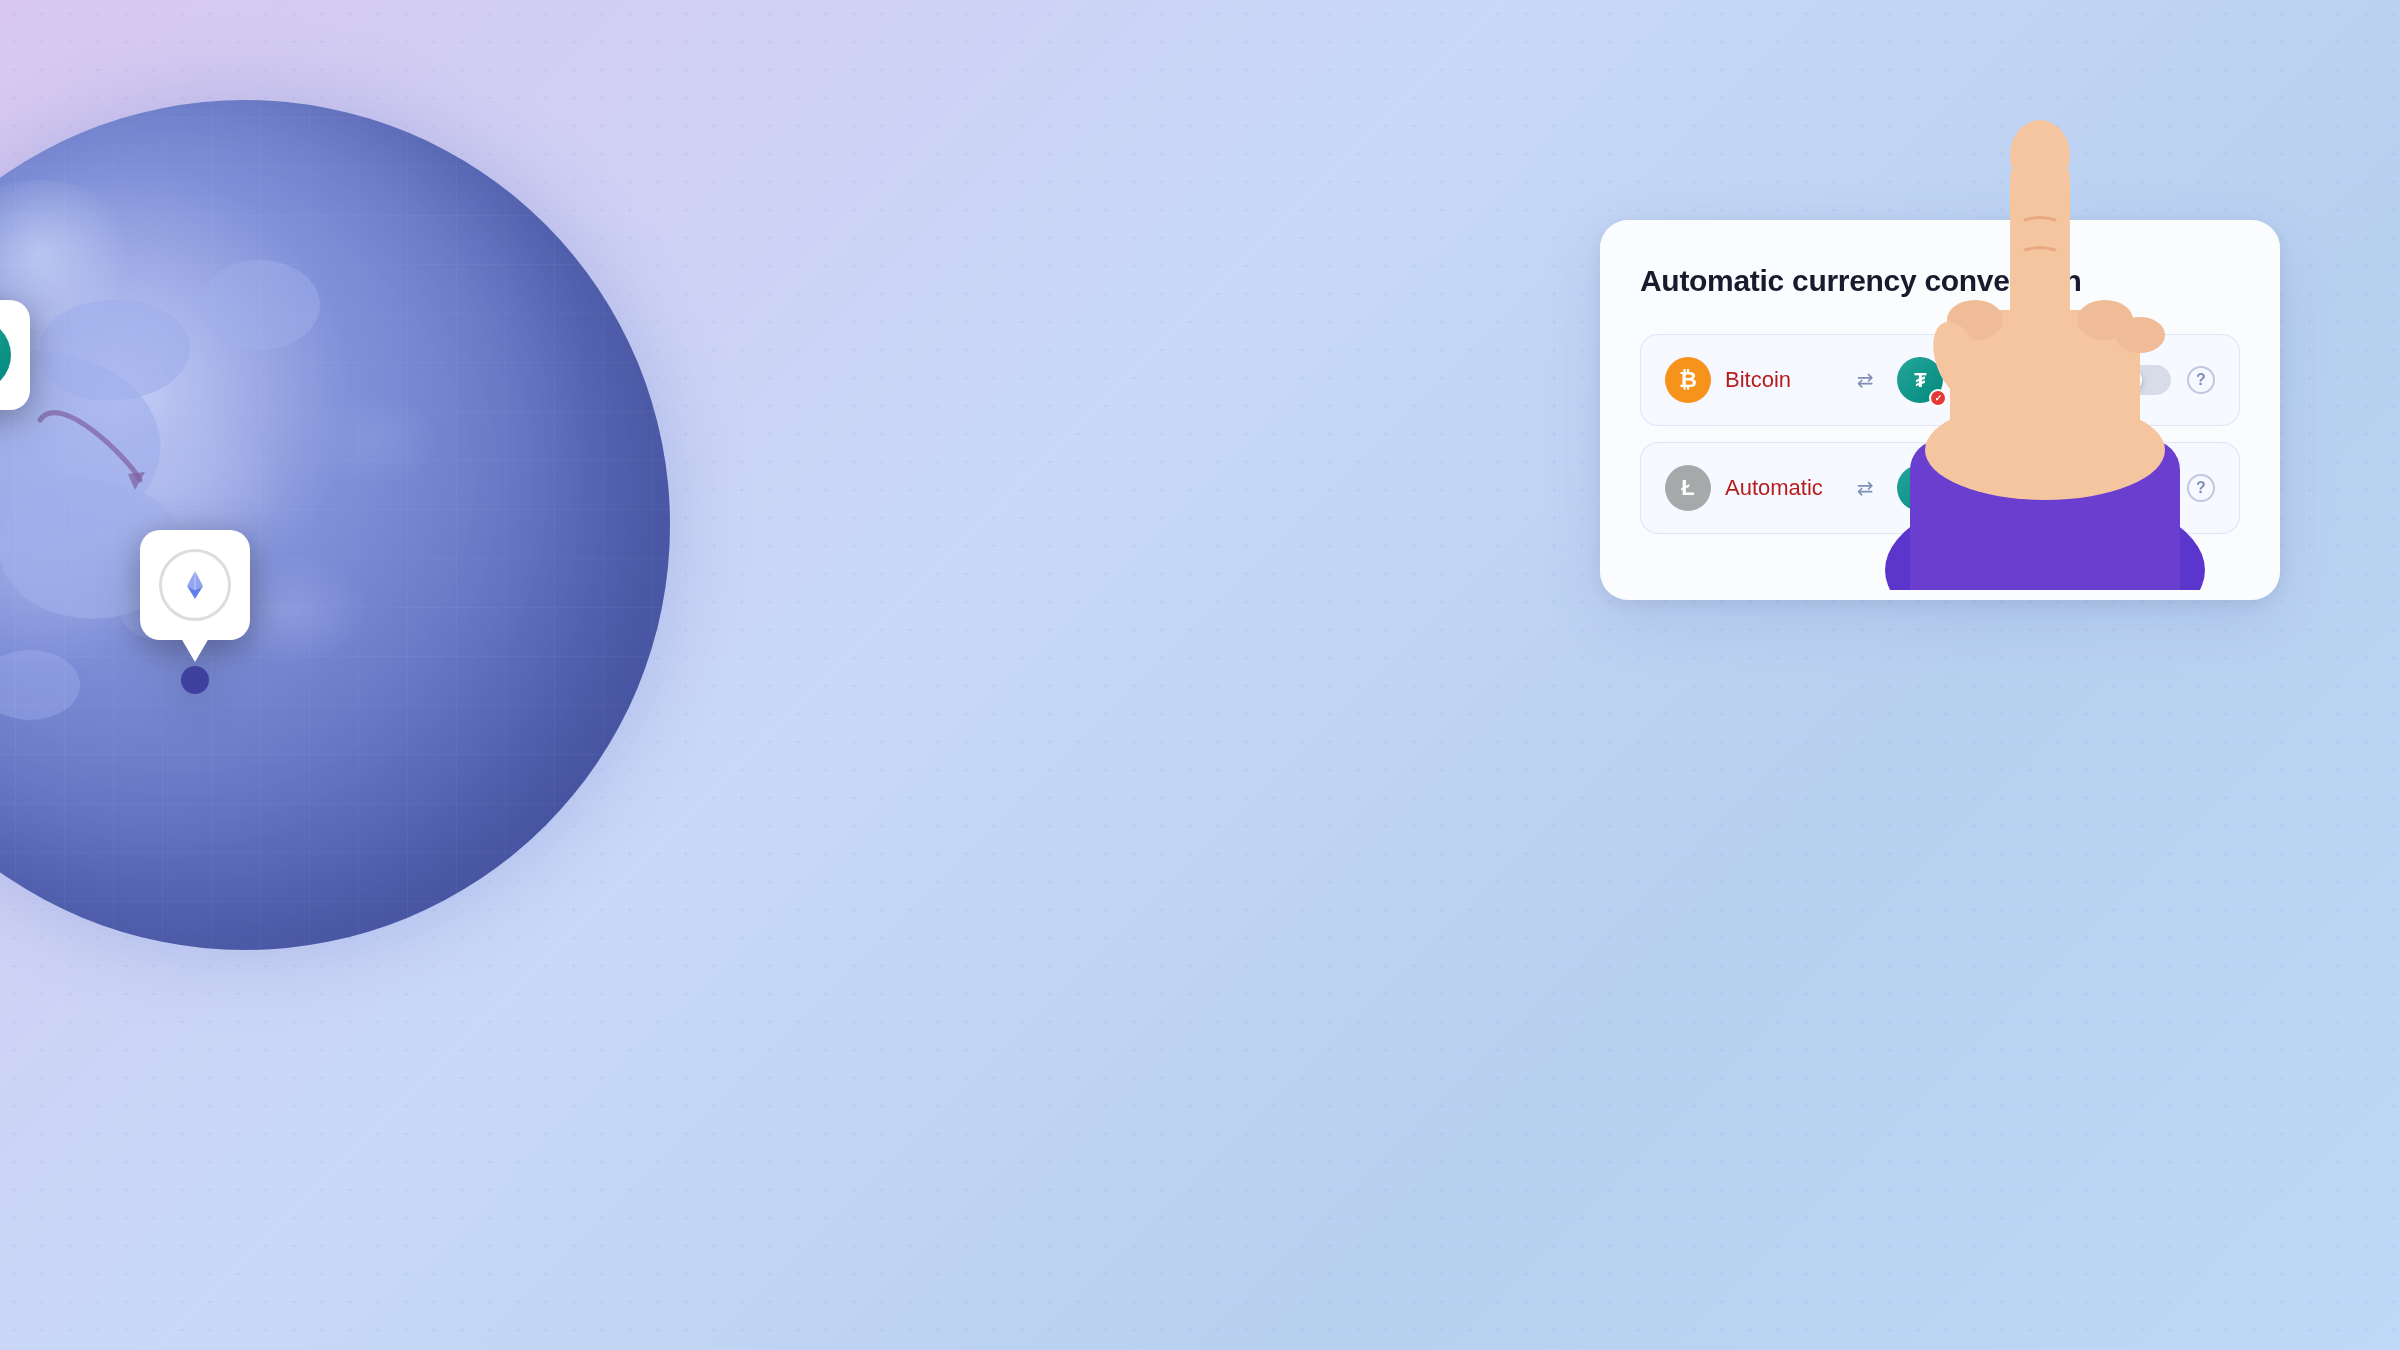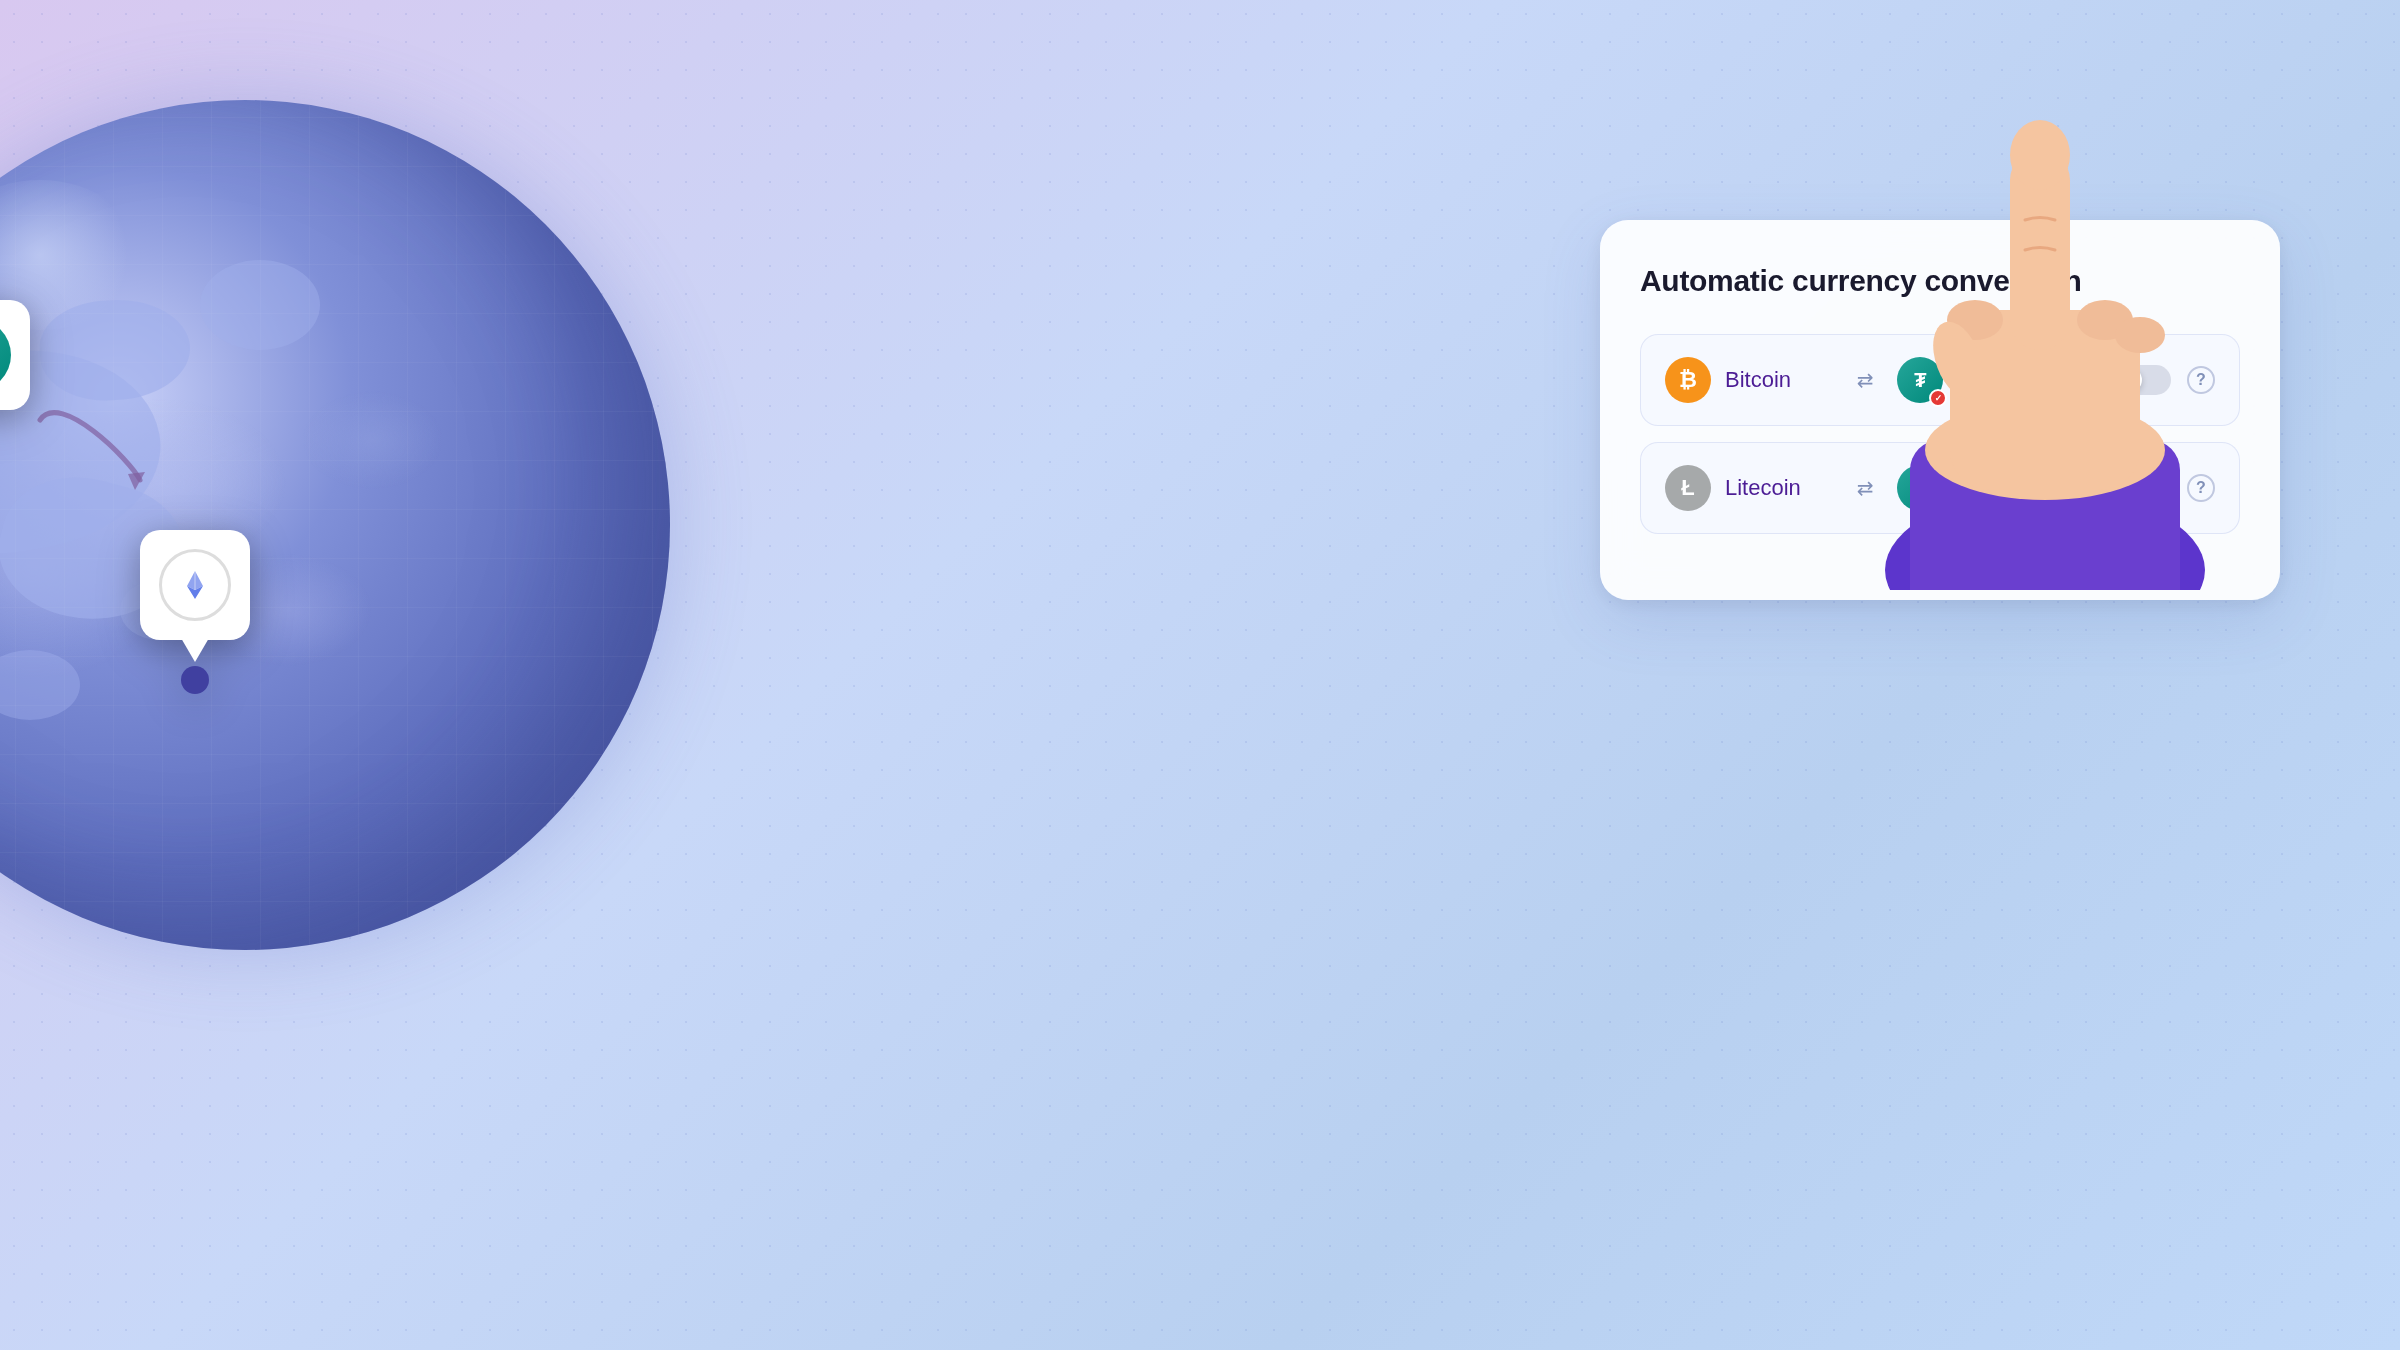--- a/index.html
+++ b/index.html
@@ -200,21 +200,21 @@
     }
 
     .ltc-icon {
       background: #a6a9aa;
       color: white;
     }
 
     .crypto-name {
       font-size: 22px;
       font-weight: 500;
-      color: #4c1d95;
+      color: #b91c1c;
     }
 
     .exchange-arrows {
       padding: 0 24px;
       color: #8090b8;
       font-size: 20px;
       flex-shrink: 0;
     }
 
     .crypto-right {
@@ -435,21 +435,21 @@
       <div class="toggle-switch toggle-off">
         <div class="toggle-knob"></div>
       </div>
       <div class="help-icon">?</div>
     </div>
   </div>
 
   <div class="conversion-row">
     <div class="crypto-left">
       <div class="crypto-icon ltc-icon">Ł</div>
-      <span class="crypto-name">Litecoin</span>
+      <span class="crypto-name">Automatic</span>
     </div>
     <div class="exchange-arrows">⇄</div>
     <div class="crypto-right">
       <div class="usdt-icon">
         ₮
         <div class="usdt-badge">✓</div>
       </div>
       <span class="usdt-label">USDT</span>
       <span class="trc20-badge">TRC20</span>
     </div>

